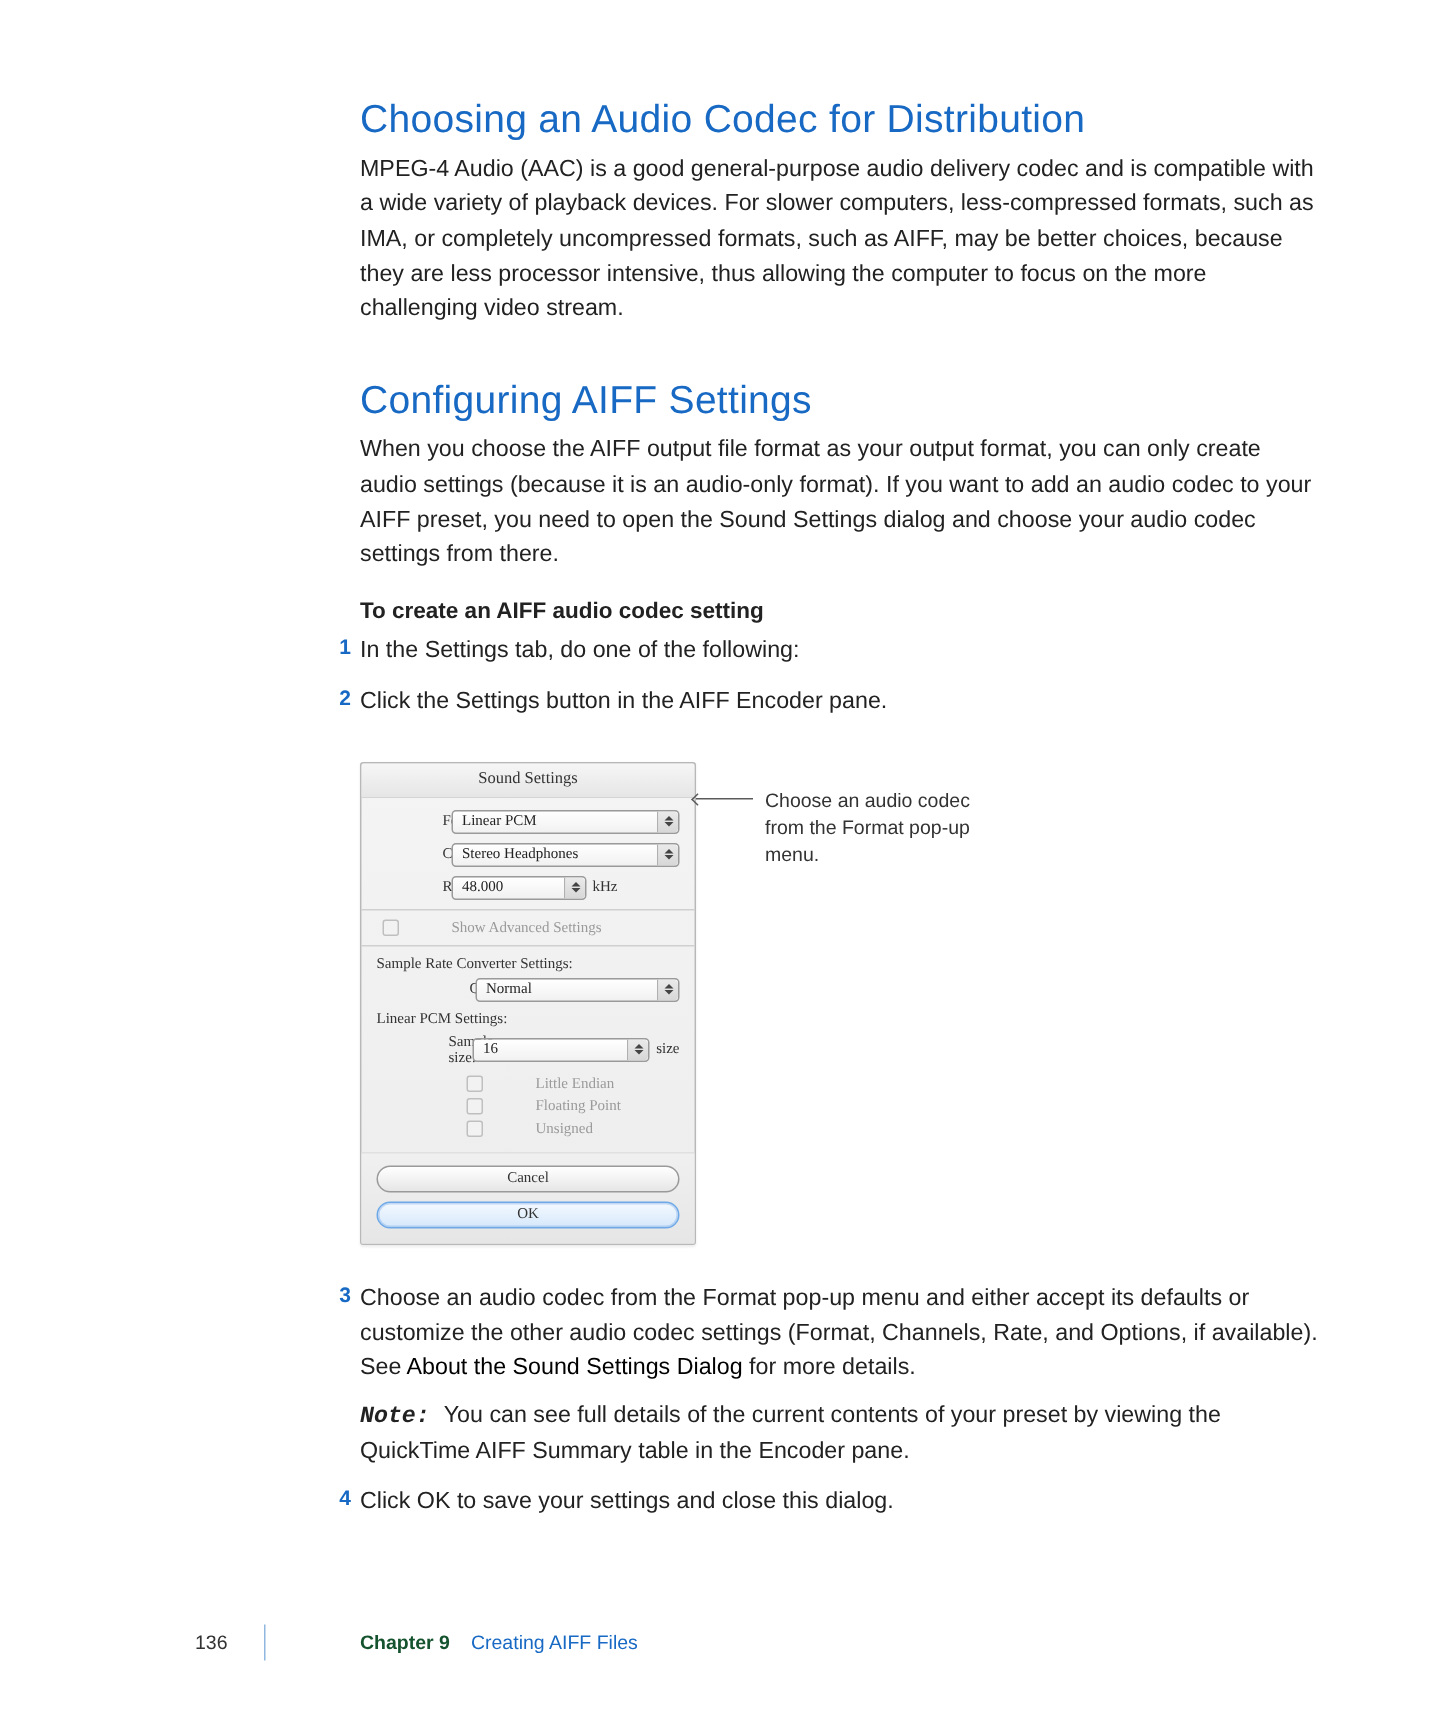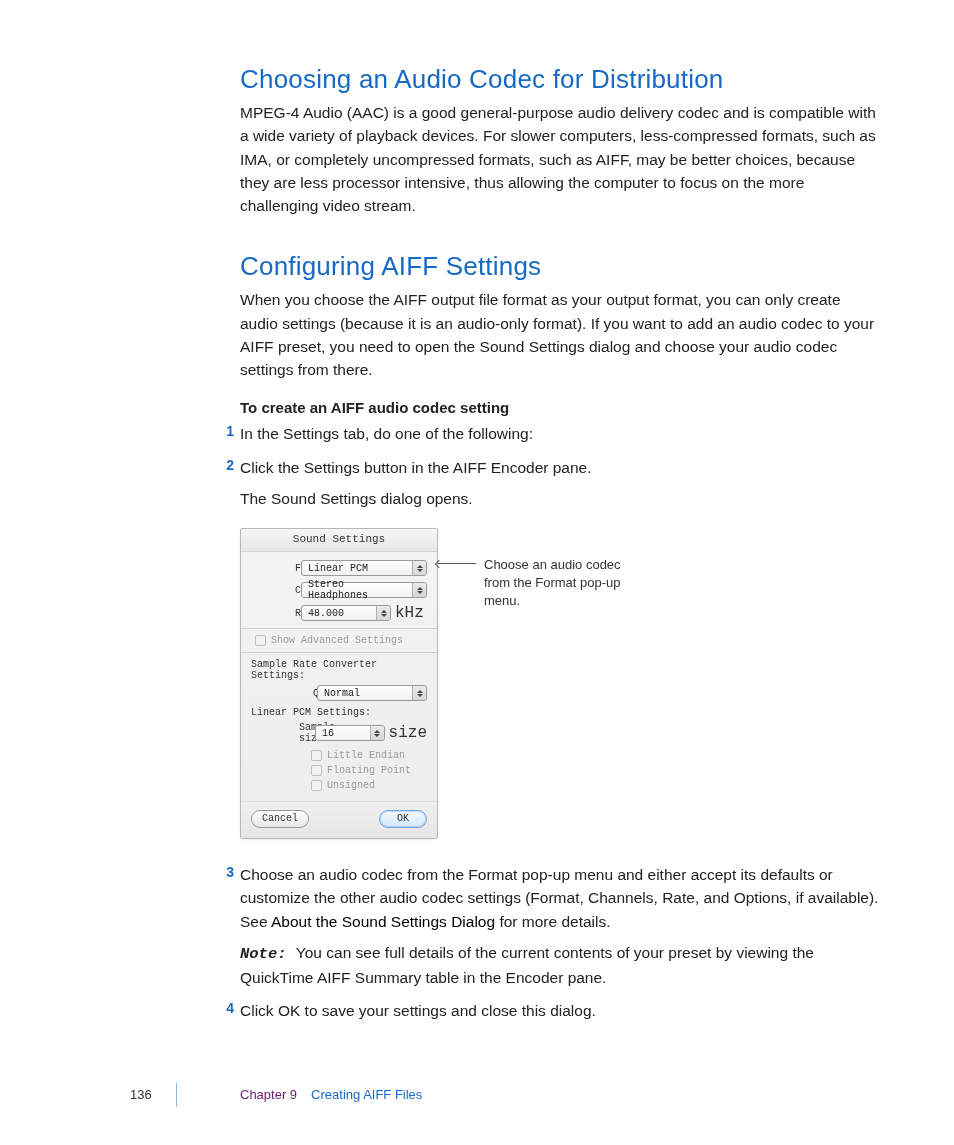--- a/index.html
+++ b/index.html
@@ -16,55 +16,55 @@
   .step-text { font-size: 15.5px; line-height: 1.5; }
   .bullets { list-style: none; margin: 8px 0 8px 22px; }
   .bullets li { position: relative; padding-left: 0; margin-bottom: 10px; font-size: 15.5px; line-height: 1.5; }
   .bullets li::before { content: ""; position: absolute; left: -16px; top: 9px; width: 4px; height: 4px; background: #444; border-radius: 50%; }
   .after-step { font-size: 15.5px; line-height: 1.5; margin-top: 8px; margin-bottom: 8px; padding-left: 0; }
   .note-label { font-style: italic; font-weight: 700; font-family: Liberation Mono, monospace; }
   .link-inline { color: #000000; }
   .figure-row { display: flex; align-items: flex-start; margin: 18px 0 24px 0; }
 
   
-  .dialog { width: 198px; border: 1px solid #b8b8b8; background: linear-gradient(#f4f4f4,#ededed); font-family: Liberation Mono, monospace; font-size: 10px; color: #333; border-radius: 2px; box-shadow: 0 1px 2px rgba(0,0,0,0.08); }
+  .dialog { width: 224px; border: 1px solid #b8b8b8; background: linear-gradient(#f4f4f4,#ededed); font-family: Liberation Serif, serif; font-size: 10px; color: #333; border-radius: 2px; box-shadow: 0 1px 2px rgba(0,0,0,0.08); margin-top: 11px; }
   .dialog-title { text-align: center; font-size: 11px; padding: 4px 0 6px 0; background: linear-gradient(#f6f6f6,#e6e6e6); border-bottom: 1px solid #d4d4d4; border-radius: 2px 2px 0 0; }
   .dialog-body { padding: 8px 10px 6px 10px; }
   .row { display: flex; align-items: center; margin-bottom: 6px; }
   .row-label { width: 50px; text-align: left; font-size: 10px; padding-right: 4px; padding-left: 44px; }
   .popup { flex: 1; height: 16px; border: 1px solid #9a9a9a; border-radius: 3px; background: linear-gradient(#ffffff,#f1f1f1); display: flex; align-items: center; position: relative; padding: 0 16px 0 6px; font-size: 10px; color: #222; }
   .popup .arrows { position: absolute; right: 0; top: 0; width: 14px; height: 100%; border-left: 1px solid #b0b0b0; background: linear-gradient(#eaeaea,#d7d7d7); display:flex; flex-direction:column; align-items:center; justify-content:center; border-radius: 0 3px 3px 0; }
   .popup .arrows::before { content:""; border-left:3px solid transparent; border-right:3px solid transparent; border-bottom:3px solid #444; margin-bottom:1px;}
   .popup .arrows::after { content:""; border-left:3px solid transparent; border-right:3px solid transparent; border-top:3px solid #444;}
-  .unit { margin-left: 4px; font-size: 16px; }
+  .unit { margin-left: 4px; font-size: 10px; }
   .hr { border-top: 1px solid #d0d0d0; margin: 6px -10px; }
-  .chk-row { display: flex; align-items: center; margin: 4px 0 4px 4px; }
+  .chk-row { display: flex; align-items: center; margin: 4px 0 4px 4px; gap: 30px; }
   .chk { width: 11px; height: 11px; border: 1px solid #9a9a9a; border-radius: 2px; background: #fff; margin-right: 5px; display:inline-block; }
   .chk.disabled { background:#f2f2f2; border-color:#bfbfbf; }
   .chk-label { font-size: 10px; }
   .chk-label.disabled { color: #9a9a9a; }
   .group-label { font-size: 10px; margin: 4px 0 4px 0; }
   .indent { margin-left: 18px; }
   .indent2 { margin-left: 60px; }
-  .btn-row { display:flex; justify-content:space-between; gap:6px; padding: 8px 10px 10px 10px; border-top: 1px solid #e0e0e0; background: linear-gradient(#f0f0f0,#e6e6e6); }
+  .btn-row { display:flex; justify-content:space-between; gap:6px; padding: 8px 10px 10px 10px; border-top: 1px solid #e0e0e0; background: linear-gradient(#f0f0f0,#e6e6e6); flex-direction: column; }
   .btn { min-width: 48px; height: 18px; border: 1px solid #9a9a9a; border-radius: 9px; background: linear-gradient(#ffffff,#e6e6e6); font-size: 10px; display:flex; align-items:center; justify-content:center; padding: 0 10px 1px 10px; }
   .btn.default { border-color:#6fa8e6; background: linear-gradient(#f4f9ff,#d6e8fb); box-shadow: 0 0 0 1px rgba(120,170,230,0.4) inset; }
 
   
   .callout { display:flex; align-items:flex-start; margin-left: 0; margin-top: 28px; }
   .callout-line { position: relative; width: 38px; height: 1px; background: #5a5a5a; margin-top: 7px; }
   .callout-line::before { content:""; position:absolute; left:-2px; top:-2px; width:5px; height:5px; border:1px solid #5a5a5a; border-right:none; border-bottom:none; transform: rotate(-45deg); background: transparent; }
   .callout-text { font-size: 13px; line-height: 1.4; margin-left: 8px; width: 160px; color:#333; }
 
   
   .footer { position: absolute; left: 0; right: 0; bottom: 34px; height: 24px; }
   .page-num { position:absolute; left: 130px; font-size: 13px; color:#333; }
   .foot-divider { position:absolute; left: 176px; top: -4px; height: 24px; width: 1px; background: #8fb7e0; }
   .chapter { position:absolute; left: 240px; font-size: 13px; }
-  .chapter .chnum { font-weight: 400; color:#701a75; margin-right: 14px; margin-top: 14px; }
+  .chapter .chnum { font-weight: 700; color:#14532d; margin-right: 14px; margin-top: 14px; }
   .chapter .chtitle { color: #1769c4; }
 </style>
 </head>
 <body>
 
 <div class="page">
   <div class="content">
 
     <h2 class="section">Choosing an Audio Codec for Distribution</h2>
     <p class="body">MPEG-4 Audio (AAC) is a good general-purpose audio delivery codec and is compatible with a wide variety of playback devices. For slower computers, less-compressed formats, such as IMA, or completely uncompressed formats, such as AIFF, may be better choices, because they are less processor intensive, thus allowing the computer to focus on the more challenging video stream.</p>
@@ -75,21 +75,20 @@
     <p class="sub">To create an AIFF audio codec setting</p>
 
     <ol class="steps">
       <li class="step">
         <span class="step-num">1</span>
         <div class="step-text">In the Settings tab, do one of the following:</div>
       </li>
       <li class="step">
         <span class="step-num">2</span>
         <div class="step-text">Click the Settings button in the AIFF Encoder pane.</div>
-        <div class="after-step">The Sound Settings dialog opens.</div>
 
         <div class="figure-row">
 
           <div class="dialog">
             <div class="dialog-title">Sound Settings</div>
             <div class="dialog-body">
 
               <div class="row">
                 <div class="row-label">Format:</div>
                 <div class="popup">

